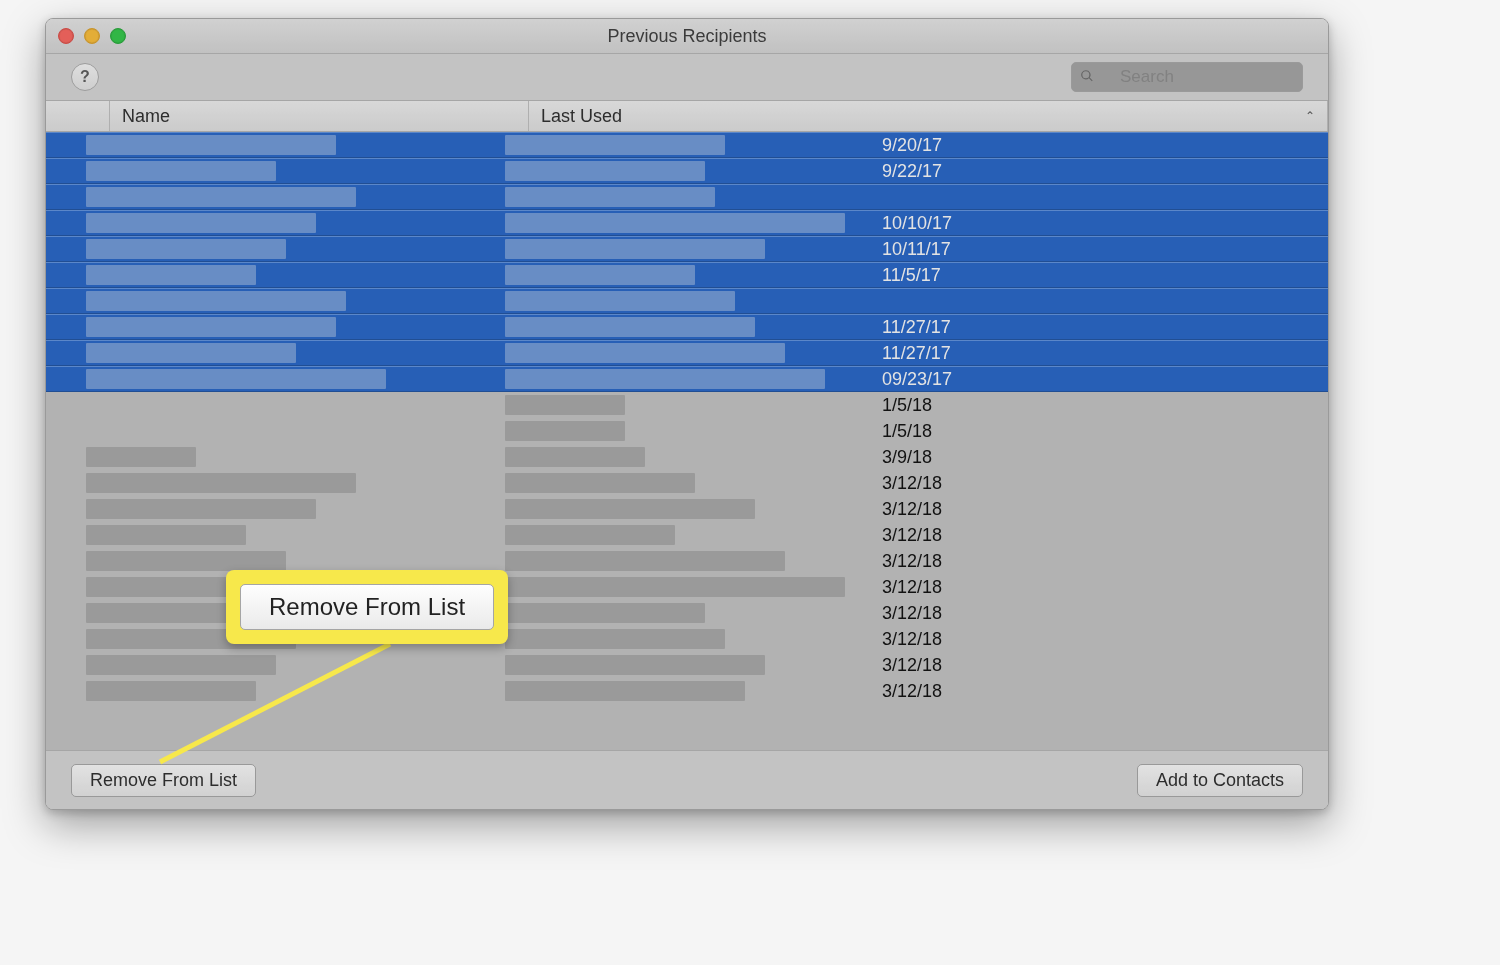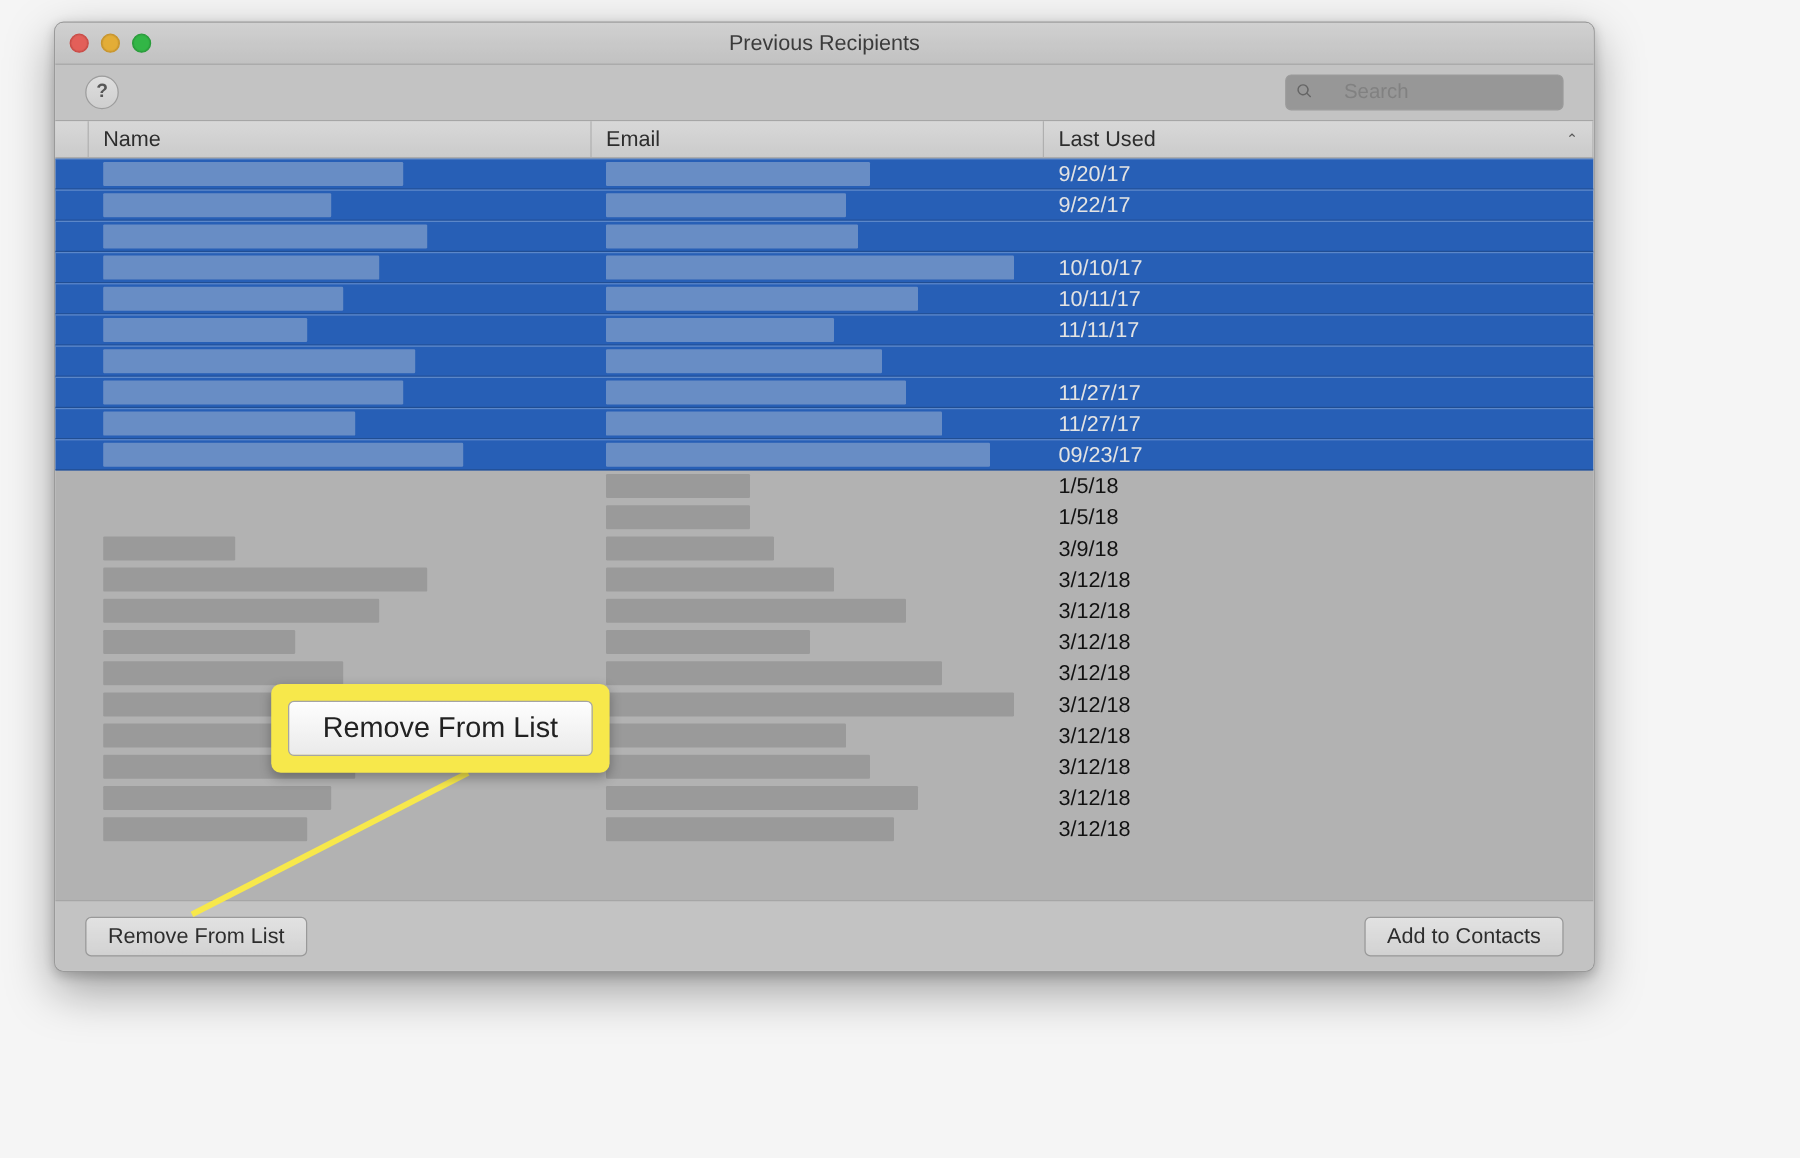--- a/index.html
+++ b/index.html
@@ -109,20 +109,21 @@
 
   
   .columns {
     display: flex;
     height: 30px;
     background: linear-gradient(#f2f2f2,#e2e2e2);
     border-bottom: 1px solid #b5b5b5;
     font-size: 18px;
     color: #222;
     align-items: center;
+    padding-left: 36px;
   }
   .columns > div {
     padding-left: 12px;
     height: 100%;
     display: flex;
     align-items: center;
     border-right: 1px solid #c0c0c0;
     box-sizing: border-box;
   }
   .col-gutter { width: 28px; border-right: 1px solid #c0c0c0; }
@@ -246,21 +247,20 @@
             <path d="M10 2a8 8 0 105.3 14l5 5 1.4-1.4-5-5A8 8 0 0010 2zm0 2a6 6 0 110 12 6 6 0 010-12z"></path>
           </svg>
       </span>
       <input type="text" placeholder="Search" style="">
     </div>
   </div>
 
   <div class="columns">
     <div class="col-gutter"></div>
     <div class="col-name">Name</div>
-    <div class="col-email">Email</div>
     <div class="col-date">
       <span>Last Used</span>
       <span class="sort">⌃</span>
     </div>
   </div>
 
   <div class="tbody" id="tbody">
       <div class="row sel">
         <div class="cell g"></div>
         <div class="cell n">
@@ -320,21 +320,21 @@
       </div>
       <div class="row sel">
         <div class="cell g"></div>
         <div class="cell n">
           <div class="blur-block" style="width: 170px;"></div>
         </div>
         <div class="cell e">
           <div class="blur-block" style="width: 190px;"></div>
         </div>
         <div class="cell d">
-          <span>11/11/17</span>
+          <span>11/5/17</span>
         </div>
       </div>
       <div class="row sel">
         <div class="cell g"></div>
         <div class="cell n">
           <div class="blur-block" style="width: 260px;"></div>
         </div>
         <div class="cell e">
           <div class="blur-block" style="width: 230px;"></div>
         </div>

